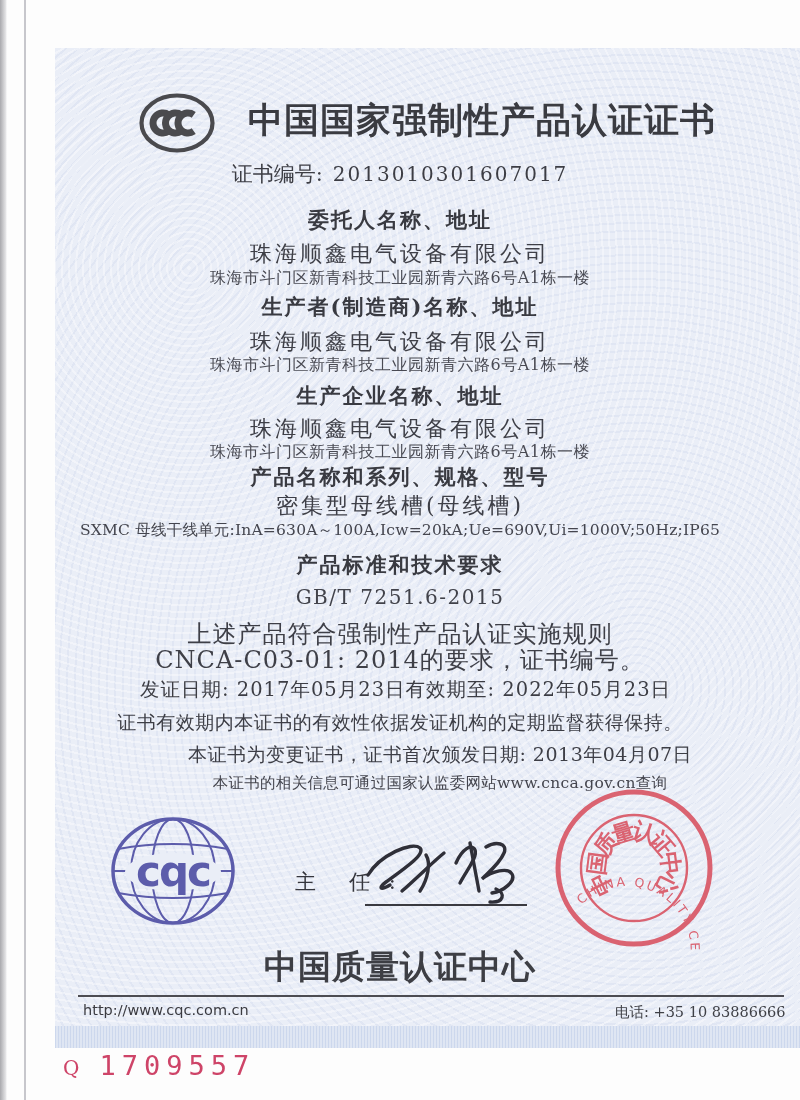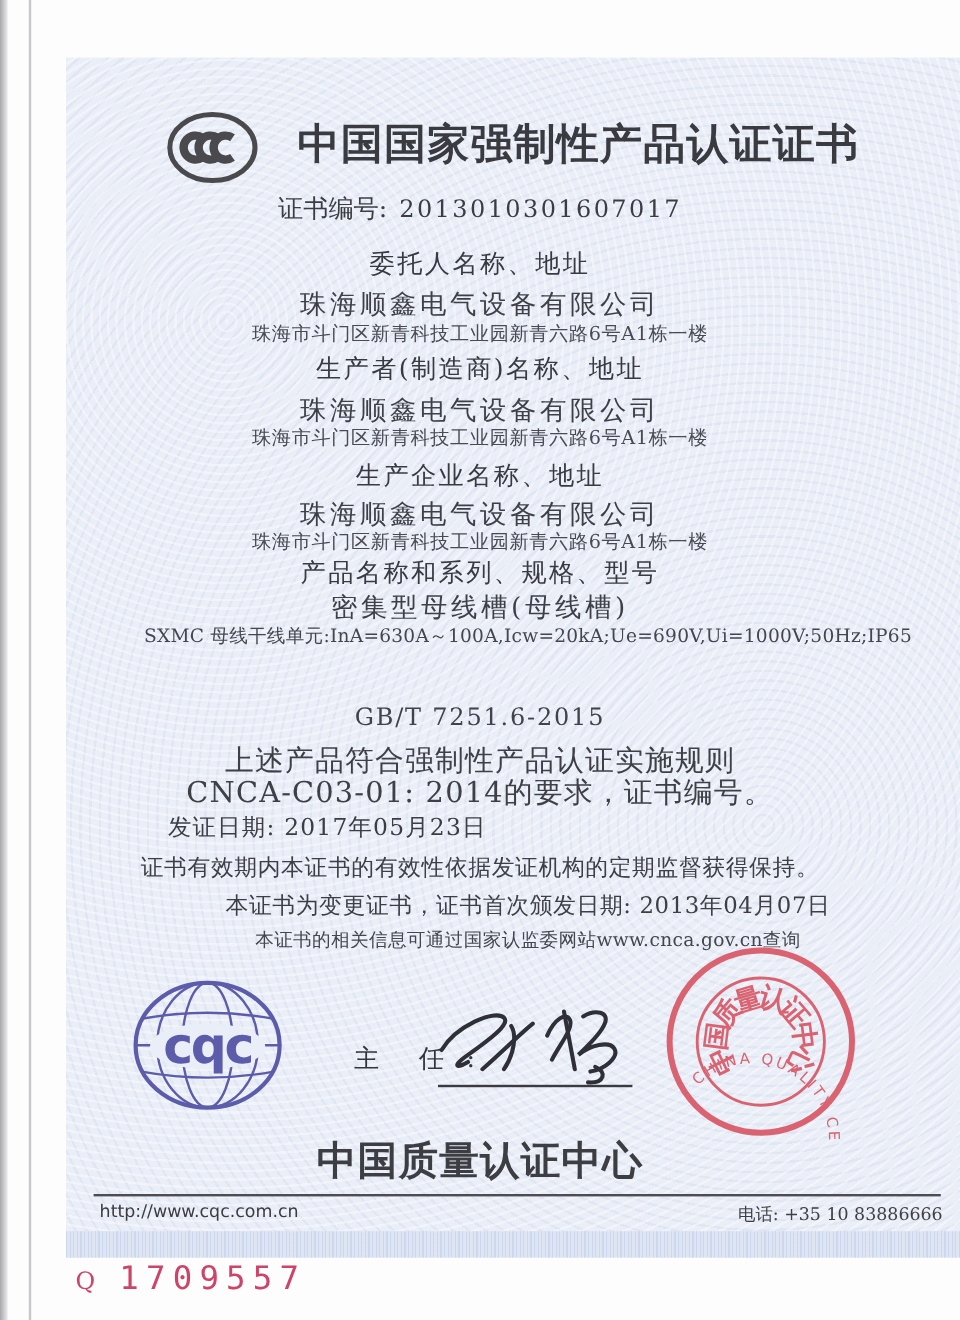--- a/index.html
+++ b/index.html
@@ -26,24 +26,24 @@
       repeating-radial-gradient(circle at 78% 64%, rgba(196,206,232,.25) 0 2px, rgba(255,255,255,0) 2px 8px);
     color:#3f4048;
   }
   .paper-bottom-edge{
     position:absolute;left:0;top:978px;width:745px;height:22px;
     background-color:#dfe6f3;
     background-image:repeating-linear-gradient(90deg, rgba(120,150,210,.18) 0 1px, rgba(255,255,255,0) 1px 3px);
   }
   
   .cline{position:absolute;left:0;width:690px;text-align:center;}
-  .sec-label{font-size:21px;font-weight:400;letter-spacing:2px;color:#393a41;}
+  .sec-label{font-size:21px;font-weight:700;letter-spacing:2px;color:#393a41;}
   .company{font-size:22px;font-weight:500;letter-spacing:3px;color:#3e3f47;}
   .addr{font-size:16px;letter-spacing:.5px;color:#494a53;}
-  .spec{font-size:15.5px;letter-spacing:.2px;color:#44454e;padding-left:40px;}
+  .spec{font-size:15.5px;letter-spacing:.2px;color:#44454e;}
   .std-val{font-size:20px;letter-spacing:1.5px;color:#41424a;}
   .stmt{font-size:24px;letter-spacing:1px;color:#3e3f47;}
   .note{font-size:19px;letter-spacing:.5px;color:#3d3e46;}
   .note-small{font-size:15.5px;letter-spacing:.3px;color:#44454e;}
 
   .title{
     position:absolute;left:193px;top:49px;width:540px;
     font-size:35px;font-weight:700;letter-spacing:1px;color:#3a3b41;white-space:nowrap;
   }
   .certno{position:absolute;left:0;top:112px;width:690px;text-align:center;font-size:21px;color:#3c3d44;}
@@ -120,27 +120,29 @@
     <div class="cline addr" style="top:307px">珠海市斗门区新青科技工业园新青六路6号A1栋一楼</div>
 
     <div class="cline sec-label" style="top:334px">生产企业名称、地址</div>
     <div class="cline company" style="top:366px">珠海顺鑫电气设备有限公司</div>
     <div class="cline addr" style="top:394px">珠海市斗门区新青科技工业园新青六路6号A1栋一楼</div>
 
     <div class="cline sec-label" style="top:415px">产品名称和系列、规格、型号</div>
     <div class="cline company" style="top:443px">密集型母线槽(母线槽)</div>
     <div class="cline spec" style="top:472px">SXMC 母线干线单元:InA=630A～100A,Icw=20kA;Ue=690V,Ui=1000V;50Hz;IP65</div>
 
+    <div class="cline sec-label" style="top:503px">产品标准和技术要求</div>
     <div class="cline std-val" style="top:537px">GB/T 7251.6-2015</div>
 
     <div class="cline stmt" style="top:570px">上述产品符合强制性产品认证实施规则</div>
     <div class="cline stmt" style="top:596px">CNCA-C03-01: 2014的要求，证书编号。</div>
 
     <div class="dates-row">
       <span><span>发证日期:</span> <span>2017年05月23日</span></span>
+      <span><span>有效期至:</span> <span>2022年05月23日</span></span>
     </div>
 
     <div class="cline note" style="top:662px">证书有效期内本证书的有效性依据发证机构的定期监督获得保持。</div>
     <div class="cline note" style="top:694px;left:40px">本证书为变更证书，证书首次颁发日期: 2013年04月07日</div>
     <div class="cline note-small" style="top:725px;left:40px">本证书的相关信息可通过国家认监委网站www.cnca.gov.cn查询</div>
 
     <svg class="cqc-logo" viewBox="0 0 130 112">
       <g fill="none" stroke="#5c5cab" stroke-width="2">
         <ellipse cx="65" cy="56" rx="60" ry="52" stroke-width="3.5"></ellipse>
         <ellipse cx="65" cy="56" rx="42" ry="52"></ellipse>

